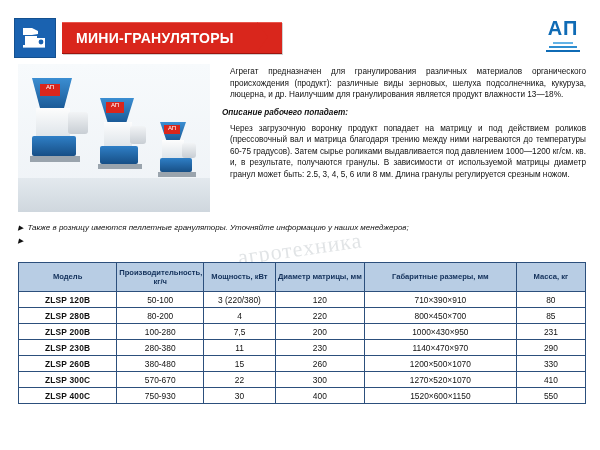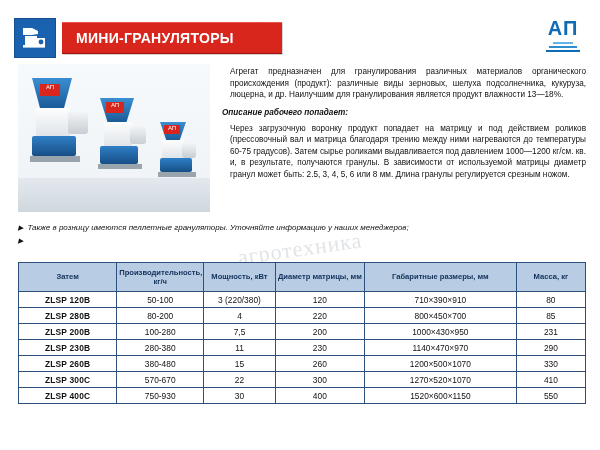--- a/index.html
+++ b/index.html
@@ -307,21 +307,21 @@
       <colgroup>
         <col class="c0">
           <col class="c1">
           <col class="c2">
           <col class="c3">
           <col class="c4">
           <col class="c5">
       </colgroup>
       <thead>
         <tr>
-          <th>Затем</th>
+          <th>Модель</th>
           <th>Производительность, кг/ч</th>
           <th>Мощность, кВт</th>
           <th>Диаметр матрицы, мм</th>
           <th>Габаритные размеры, мм</th>
           <th>Масса, кг</th>
         </tr>
       </thead>
       <tbody>
         <tr>
           <td class="model">ZLSP 120B</td>

